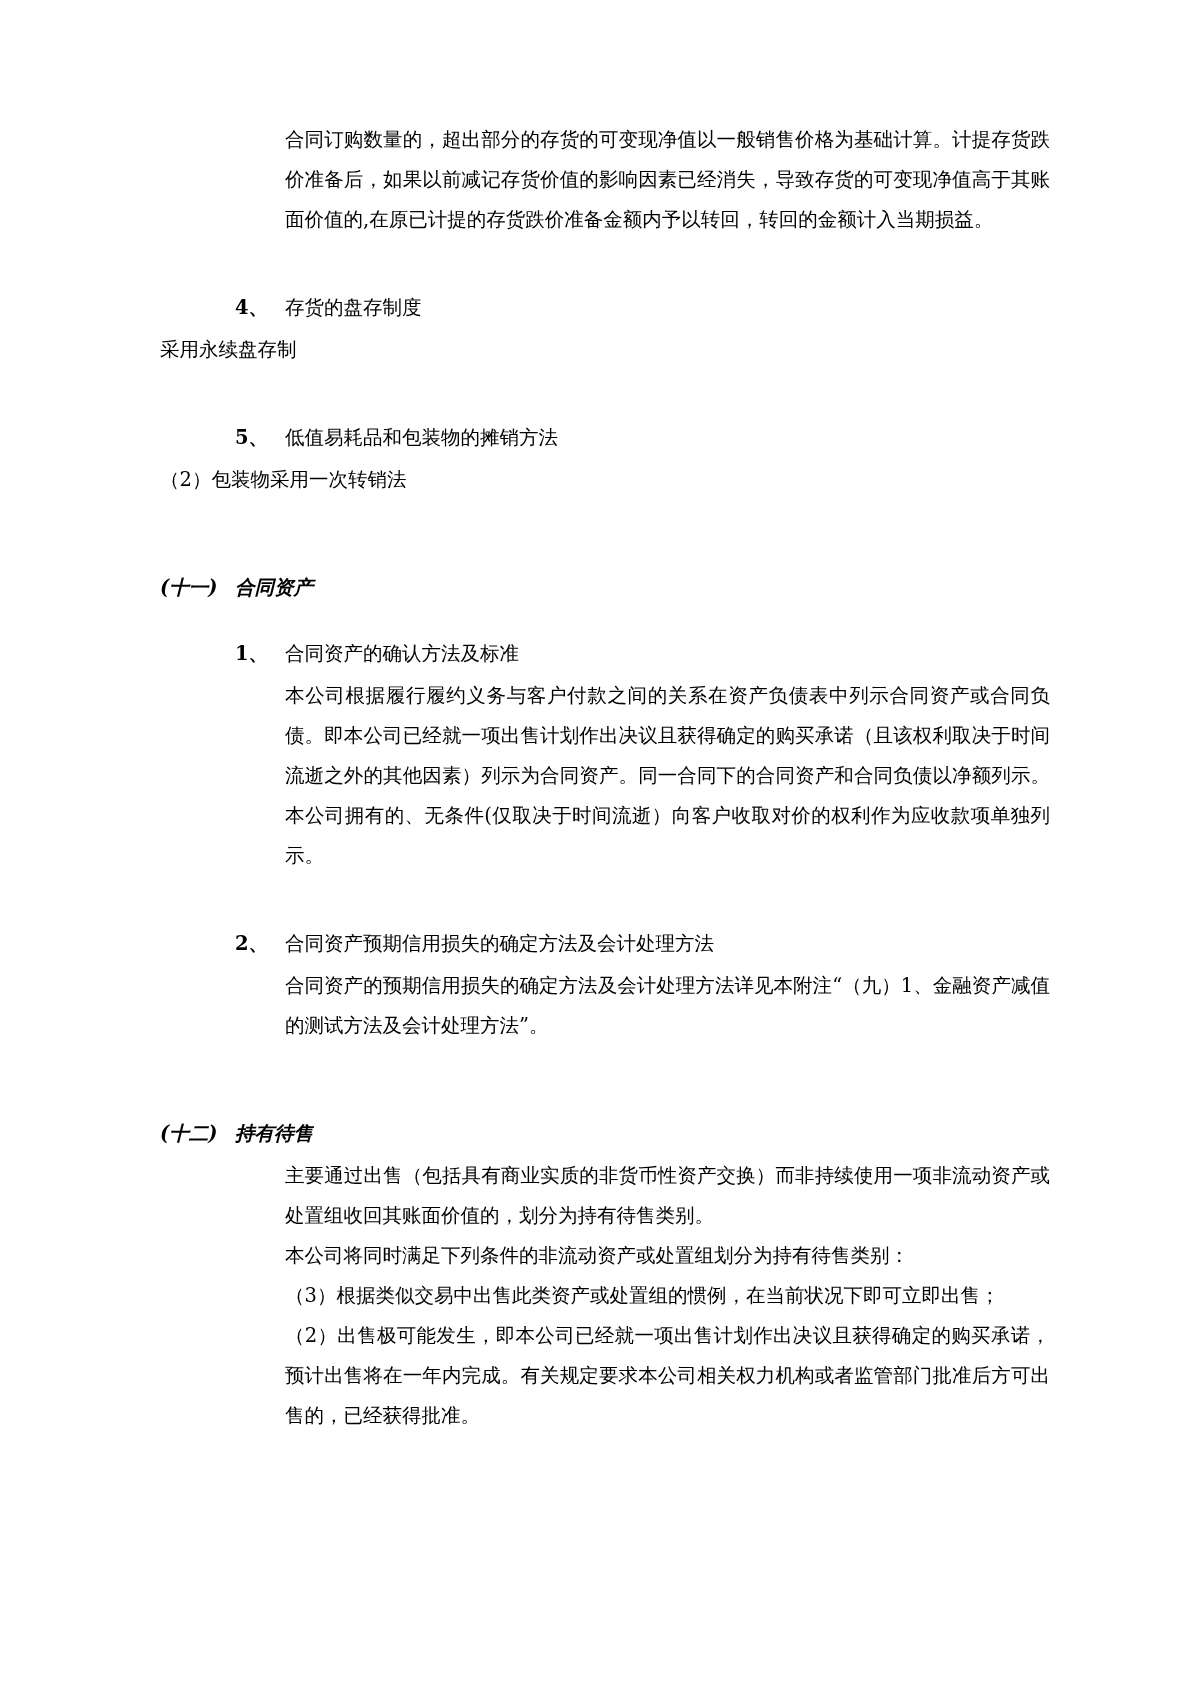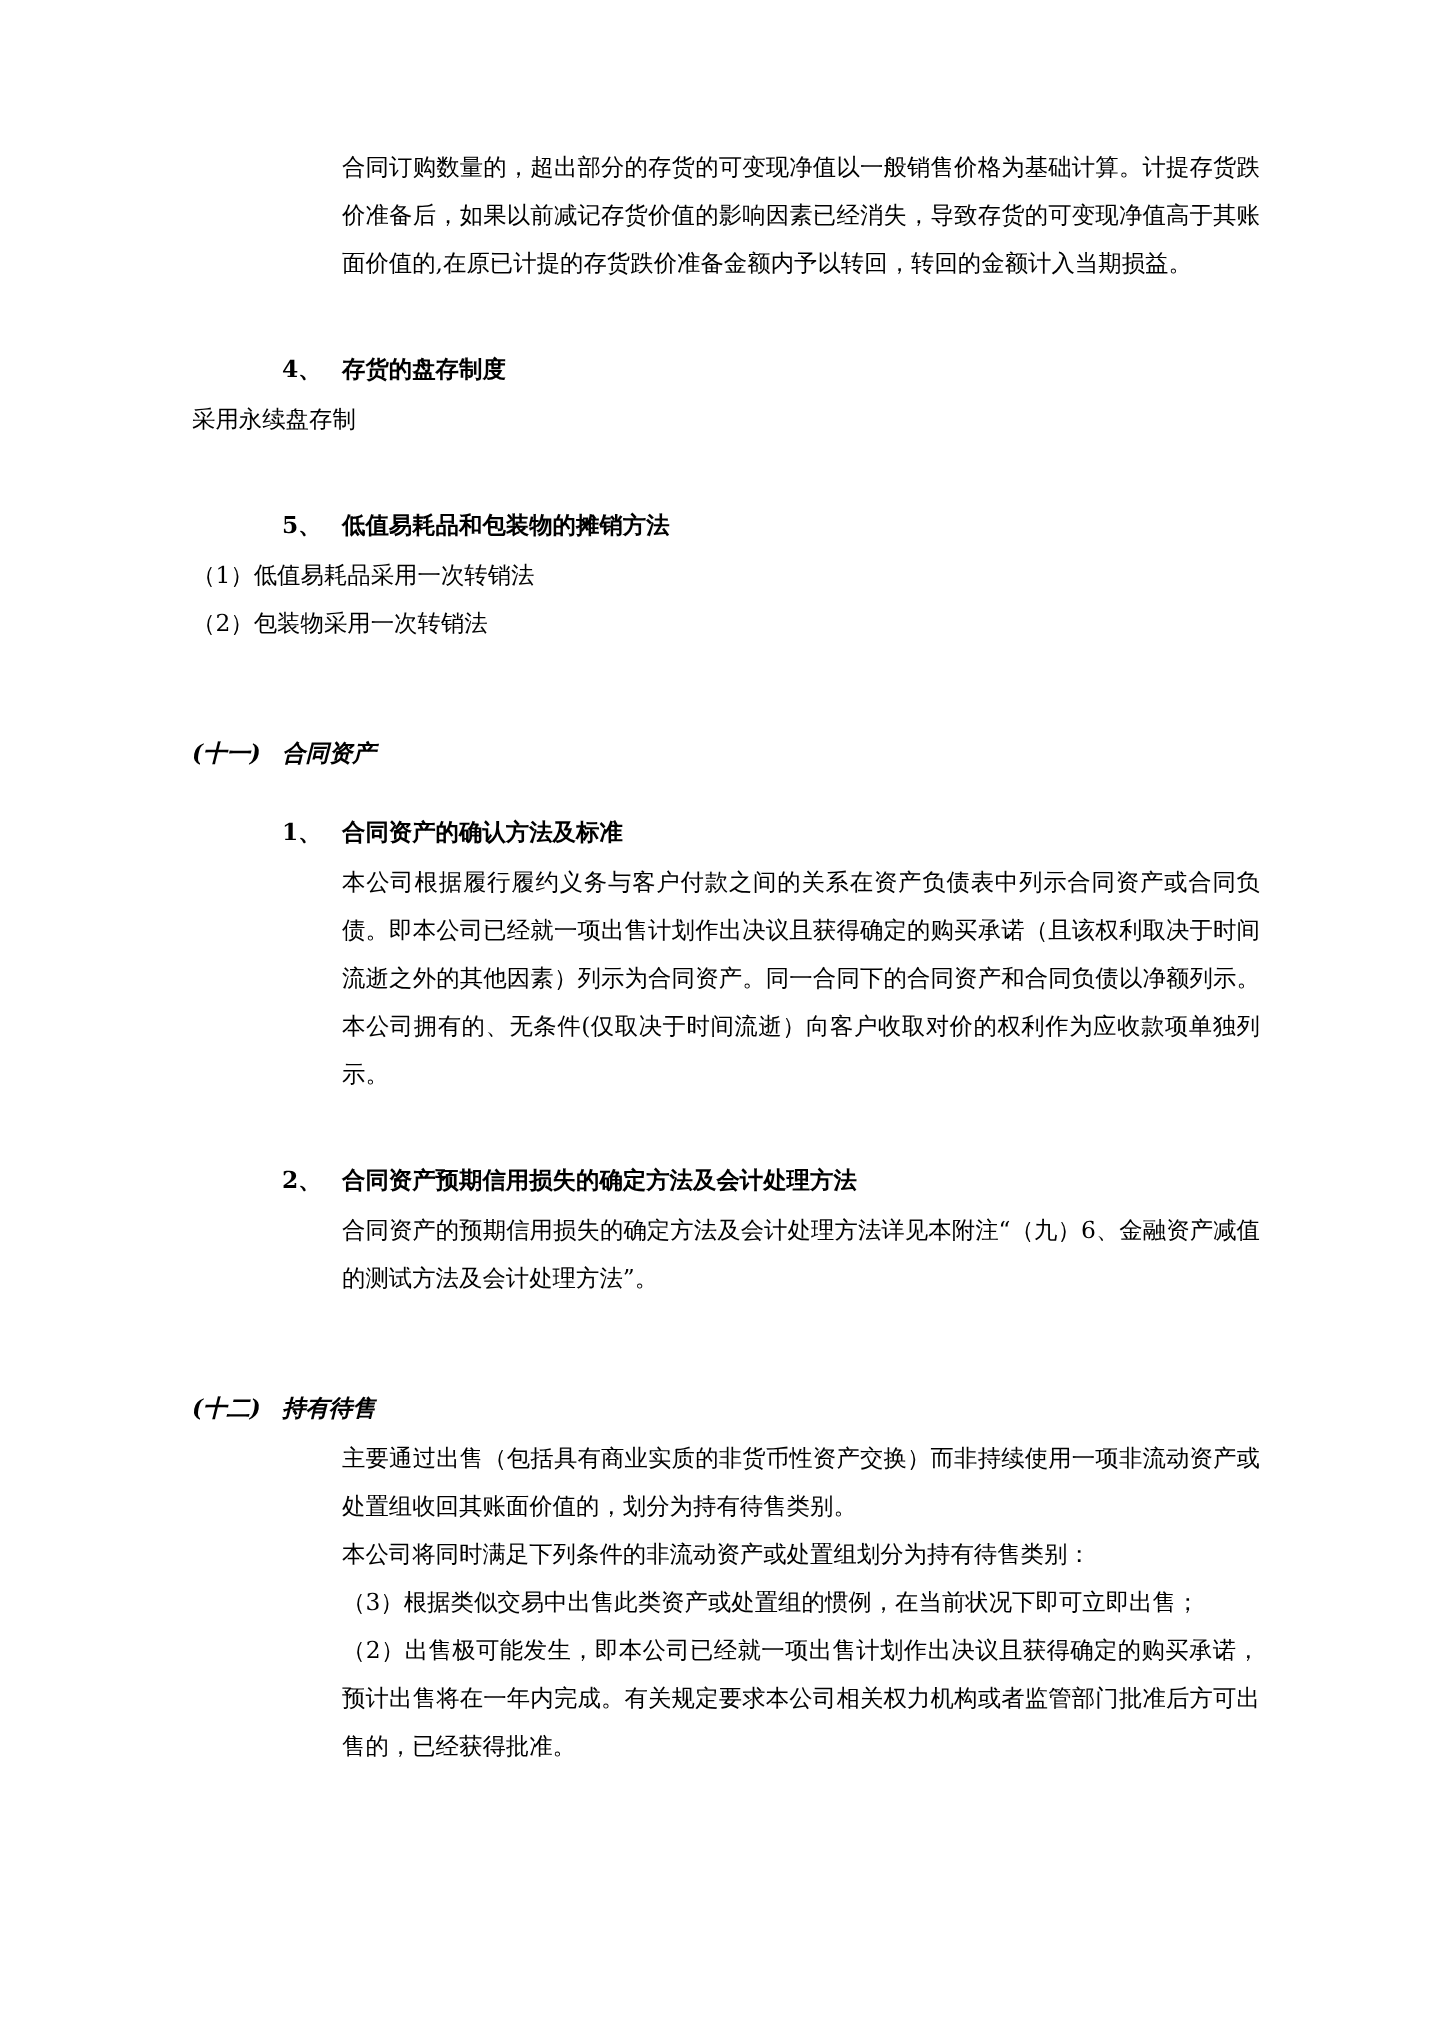--- a/index.html
+++ b/index.html
@@ -48,21 +48,21 @@
     margin-left: 75px;
     margin-top: 26px;
     margin-bottom: 2px;
   }
   .num-head .num {
     width: 50px;
     flex: 0 0 50px;
     font-weight: bold;
   }
   .num-head .label {
-    font-weight: bold;
+    font-weight: normal;
   }
 
   .sec-head {
     display: flex;
     align-items: baseline;
     font-weight: bold;
     margin-left: 0px;
     margin-top: 34px;
     margin-bottom: 2px;
     font-style: italic;
@@ -95,21 +95,20 @@
       <span class="label">存货的盘存制度</span>
     </div>
     <p class="para indent-1 list-line">采用永续盘存制</p>
 
     <div class="block-gap-m"></div>
 
     <div class="num-head">
       <span class="num">5、</span>
       <span class="label">低值易耗品和包装物的摊销方法</span>
     </div>
-    <p class="para indent-1 list-line">（1）低值易耗品采用一次转销法</p>
     <p class="para indent-1 list-line">（2）包装物采用一次转销法</p>
 
     <div class="block-gap-l"></div>
 
     <div class="sec-head">
       <span class="num">(十一)</span>
       <span class="label">合同资产</span>
     </div>
 
     <div class="num-head">
@@ -117,21 +116,21 @@
       <span class="label">合同资产的确认方法及标准</span>
     </div>
     <p class="para indent-2">本公司根据履行履约义务与客户付款之间的关系在资产负债表中列示合同资产或合同负债。即本公司已经就一项出售计划作出决议且获得确定的购买承诺（且该权利取决于时间流逝之外的其他因素）列示为合同资产。同一合同下的合同资产和合同负债以净额列示。本公司拥有的、无条件(仅取决于时间流逝）向客户收取对价的权利作为应收款项单独列示。</p>
 
     <div class="block-gap-m"></div>
 
     <div class="num-head">
       <span class="num">2、</span>
       <span class="label">合同资产预期信用损失的确定方法及会计处理方法</span>
     </div>
-    <p class="para indent-2">合同资产的预期信用损失的确定方法及会计处理方法详见本附注“（九）6、金融资产减值的测试方法及会计处理方法”。</p>
+    <p class="para indent-2">合同资产的预期信用损失的确定方法及会计处理方法详见本附注“（九）1、金融资产减值的测试方法及会计处理方法”。</p>
 
     <div class="block-gap-l"></div>
 
     <div class="sec-head">
       <span class="num">(十二)</span>
       <span class="label">持有待售</span>
     </div>
     <p class="para indent-1">主要通过出售（包括具有商业实质的非货币性资产交换）而非持续使用一项非流动资产或处置组收回其账面价值的，划分为持有待售类别。</p>
     <p class="para indent-1">本公司将同时满足下列条件的非流动资产或处置组划分为持有待售类别：</p>
     <p class="para indent-1">（3）根据类似交易中出售此类资产或处置组的惯例，在当前状况下即可立即出售；</p>

